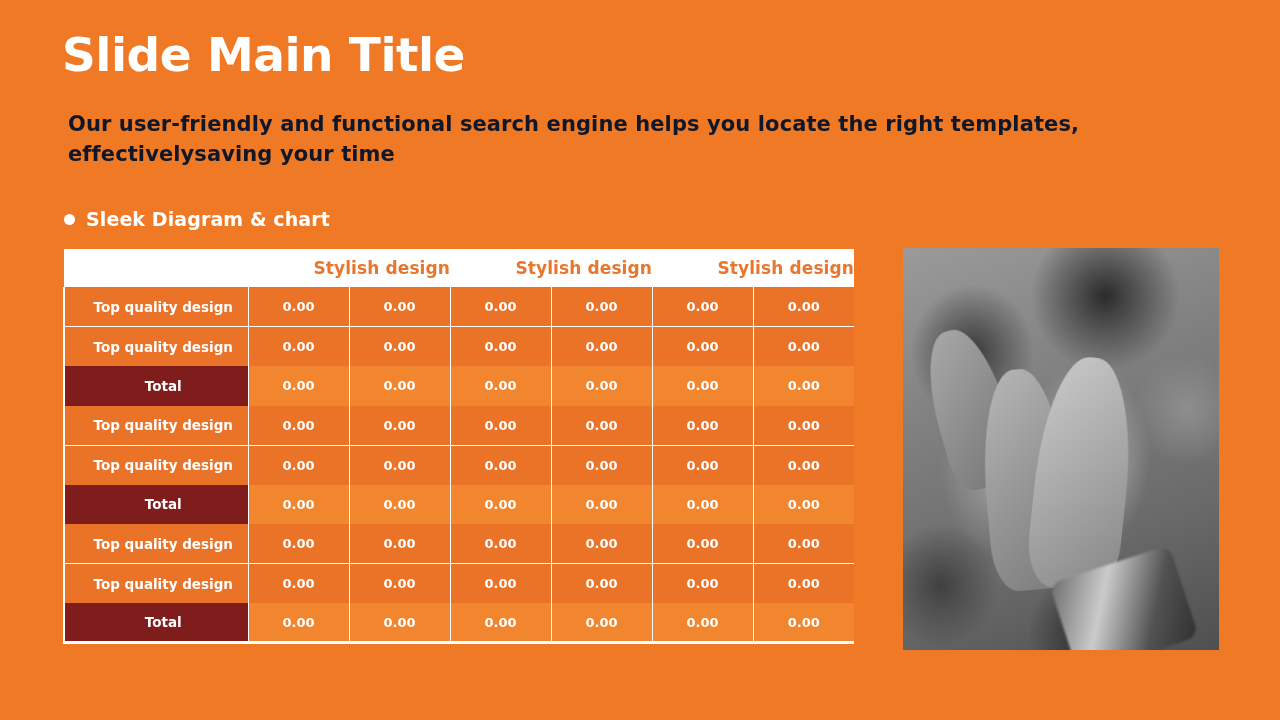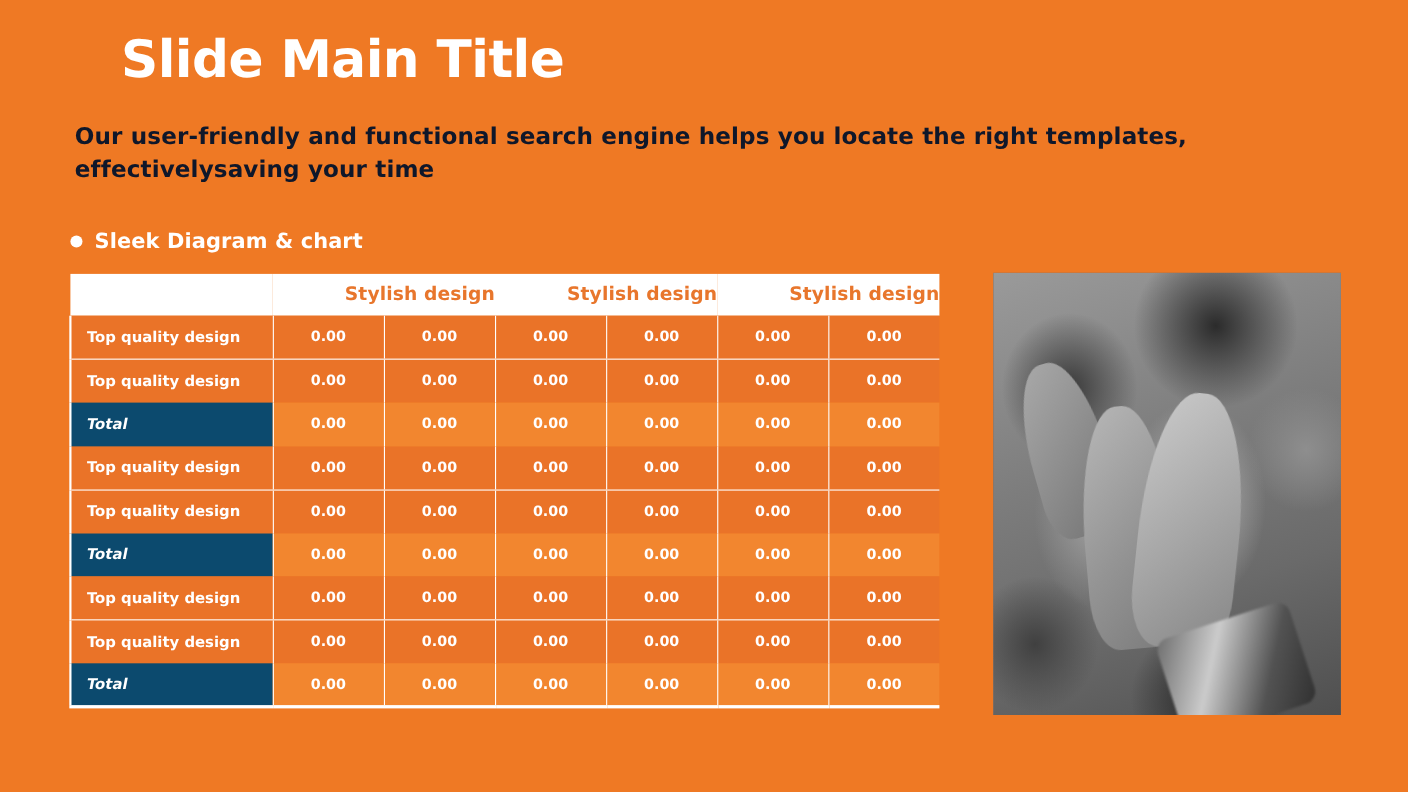--- a/index.html
+++ b/index.html
@@ -14,21 +14,20 @@
   
   #slide-title {
     position:absolute;
     left:62px; top:30px;
     font-size:47px;
     font-weight:bold;
     color:#ffffff;
     letter-spacing:-0.5px;
     line-height:1.05;
     white-space:nowrap;
-    margin-left:48px;
   }
   #slide-subtitle {
     position:absolute;
     left:68px; top:110px;
     width:1090px;
     font-size:21px;
     font-weight:bold;
     color:#0f172a;
     line-height:1.42;
     letter-spacing:0.1px;
@@ -81,36 +80,35 @@
   #data-table tbody td {
     height:39.5px;
     vertical-align:middle;
     font-size:13px;
     color:#ffffff;
     font-weight:bold;
   }
   #data-table tbody td.row-label {
     background:#ea7328;
     padding-left:14px;
-    text-align:left;
+    text-align:center;
     font-size:13.5px;
     border-left:2px solid #ffffff;
   }
   #data-table tbody td.cell-value {
     background:#ea7328;
     text-align:center;
     border-left:1.5px solid #ffffff;
     margin-left:28px;
   }
   #data-table tbody td.cell-value.last-col { border-right:0; }
 
   
   #data-table tbody tr.total-row td.row-label {
-    background:#0c4a6e;
-    font-style:italic;
+    background:#7f1d1d;
   }
   #data-table tbody tr.total-row td.cell-value {
     background:#f2862f;
   }
 
   
   #data-table tbody tr.rule-under td {
     border-bottom:1.5px solid #ffffff;
   }
   #data-table tbody tr.last-row td {

